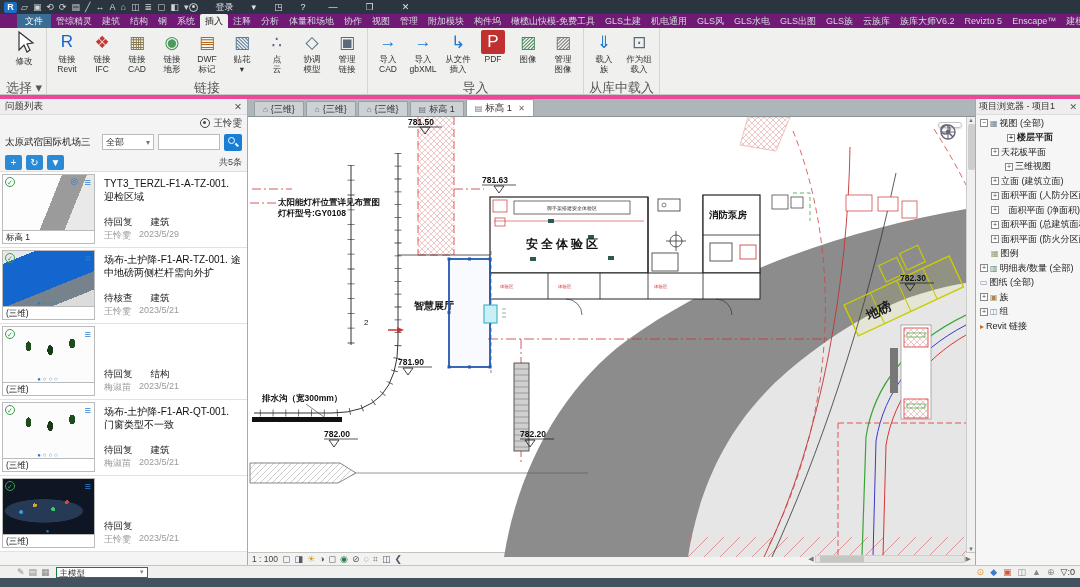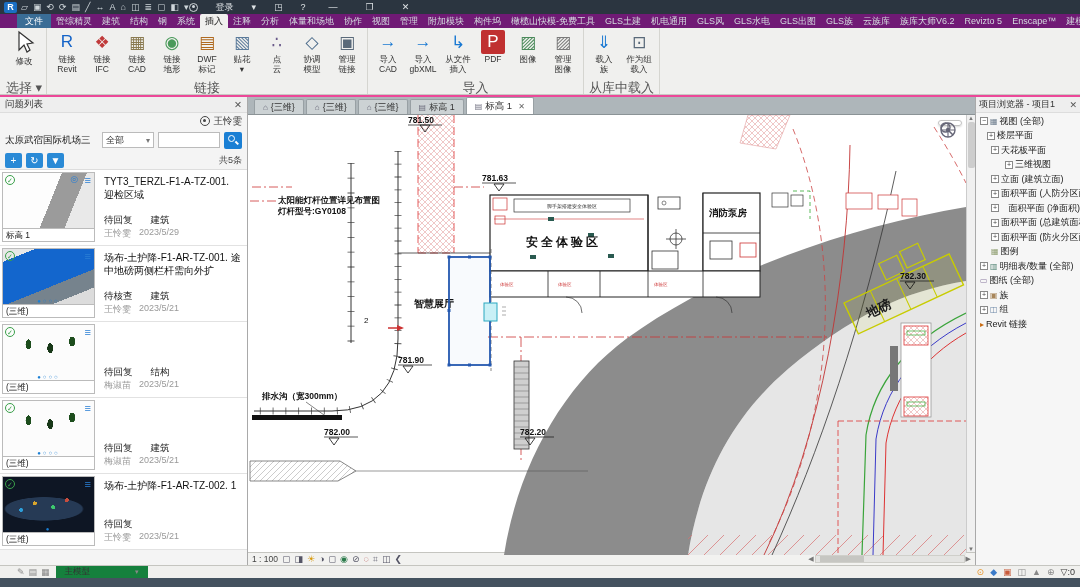--- a/index.html
+++ b/index.html
@@ -28,21 +28,21 @@
   .ribbon{height:67px;background:#f0f0ee;border-bottom:1px solid #c9c9c4;display:flex;align-items:stretch;padding-left:2px}
   .rgroup{display:flex;flex-direction:column;border-right:1px solid #d5d5d0;padding:1px 3px 0}
   .rbtns{display:flex;flex:1;align-items:flex-start;gap:1px}
   .rbtn{width:34px;display:flex;flex-direction:column;align-items:center;padding-top:1px;cursor:default}
   .ric{width:24px;height:24px;display:flex;align-items:center;justify-content:center;font-size:17px;border-radius:2px}
   .rlbl{font-size:8.5px;color:#333;line-height:10px;text-align:center}
   .glabel{height:13px;font-size:13px;color:#555;text-align:center;line-height:13px}
   .modbtn{width:38px;display:flex;flex-direction:column;align-items:center;border:1px solid transparent}
 
   
-  .main{height:470px;display:flex;border-top:2px solid #ec4899}
+  .main{height:470px;display:flex;border-top:4px solid #ec4899}
   
   .ipanel{width:248px;background:#f4f4f4;border-right:1px solid #a9a9a9;display:flex;flex-direction:column}
   .iphead{height:16px;display:flex;align-items:center;padding:0 5px;background:#eee;border-bottom:1px solid #ddd;font-size:9.5px;color:#333}
   .iphead .x{margin-left:auto;color:#555;cursor:default}
   .iprow{display:flex;align-items:center;padding:1px 5px;gap:4px}
   .ipuser{justify-content:flex-end;height:16px;font-size:9.5px;color:#333}
   .uic{width:10px;height:10px;border:1px solid #444;border-radius:50%;position:relative}
   .uic:after{content:"";position:absolute;left:2.5px;top:1.5px;width:3px;height:3px;border-radius:50%;background:#444}
   .ipsearch{height:22px}
   .proj{font-size:9.5px;color:#222;flex:1;white-space:nowrap;overflow:hidden}
@@ -100,21 +100,21 @@
   .pbhead .x{margin-left:auto;color:#555}
   .tree{flex:1;overflow:hidden;padding-top:1px}
   .trow{height:14.5px;display:flex;align-items:center;gap:2px;font-size:9px;color:#222;white-space:nowrap;cursor:default}
   .tbox{width:8px;height:8px;border:1px solid #888;background:#fff;font-size:7px;line-height:6px;text-align:center;color:#444;flex:none}
   .tic{font-size:8px;flex:none}
 
   
   .statusbar{height:13px;background:#f0f0ee;border-top:1px solid #c5c5c0;display:flex;align-items:center;padding:0 5px;font-size:9px;color:#333;gap:6px}
   .stext{white-space:nowrap;overflow:hidden}
   .smid{display:flex;align-items:center;gap:4px;margin-left:12px}
-  .smodel{width:92px;height:11px;border:6px solid #15803d;background:#fff;font-size:8.5px;display:flex;align-items:center;padding:0 3px;color:#333}
+  .smodel{width:92px;height:11px;border:1px solid #15803d;background:#fff;font-size:8.5px;display:flex;padding:0 3px;color:#333}
   .smodel b{margin-left:auto;font-weight:normal;color:#888;font-size:7px}
   .sright{margin-left:auto;display:flex;align-items:center;gap:6px}
   .sright span{font-size:9px}
   .bottomstrip{height:9px;background:#44525f}
 </style>
 </head>
 <body>
 
 <div class="app">
 
@@ -416,20 +416,21 @@
             <div class="thumbcol">
               <div class="thumb k-white">
                 <span class="chk">✓</span>
 
                 <span class="ham">≡</span>
                 <span class="dots">●○○○</span>
               </div>
               <div class="thumb-label">(三维)</div>
             </div>
             <div class="cardbody">
+              <div class="ctitle">场布-土护降-F1-AR-QT-001. 门窗类型不一致</div>
               <div class="cstatus">
                 <span>待回复</span>
                 <span class="ccat">建筑</span>
               </div>
               <div class="cmeta">
                 <span>梅淑苗</span>
                 <span>2023/5/21</span>
               </div>
             </div>
           </div>
@@ -438,21 +439,20 @@
             <div class="thumbcol">
               <div class="thumb k-dark">
                 <span class="chk">✓</span>
 
                 <span class="ham">≡</span>
                 <span class="dots">●</span>
               </div>
               <div class="thumb-label">(三维)</div>
             </div>
             <div class="cardbody">
-              <div class="ctitle">场布-土护降-F1-AR-TZ-002. 1</div>
               <div class="cstatus">
                 <span>待回复</span>
                 <span class="ccat"></span>
               </div>
               <div class="cmeta">
                 <span>王怜雯</span>
                 <span>2023/5/21</span>
               </div>
             </div>
           </div>
@@ -728,21 +728,21 @@
         <span class="x">✕</span>
       </div>
       <div class="tree">
 
           <div class="trow" style="padding-left: 4px;">
             <span class="tbox">−</span>
             <span class="tic" style="color: rgb(102, 119, 136);">▦</span>
             <span>视图 (全部)</span>
           </div>
 
-          <div class="trow" style="padding-left: 11px;">
+          <div class="trow" style="padding-left: 31px; font-weight: bold;">
             <span class="tbox">+</span>
 
             <span>楼层平面</span>
           </div>
 
           <div class="trow" style="padding-left: 15px;">
             <span class="tbox">+</span>
 
             <span>天花板平面</span>
           </div>

